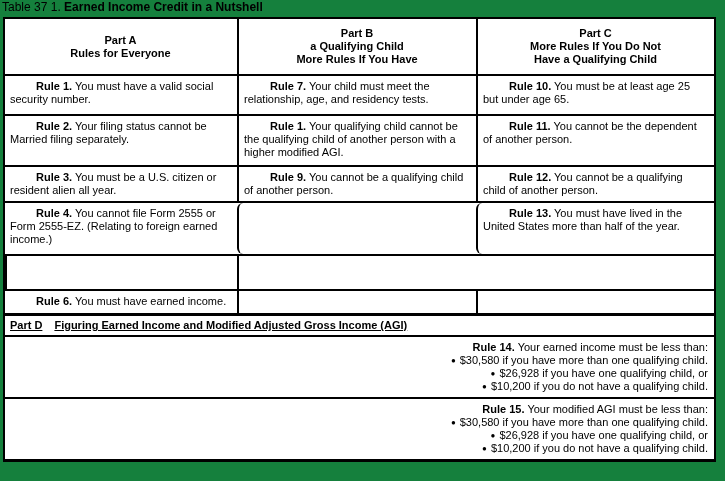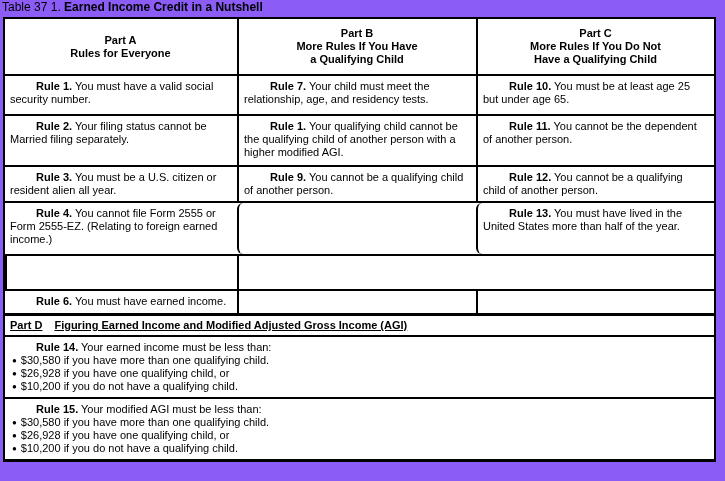--- a/index.html
+++ b/index.html
@@ -4,21 +4,21 @@
 <style>
   html, body {
     margin: 0;
     padding: 0;
     background: #ffffff;
   }
   .page {
     position: relative;
     width: 725px;
     height: 481px;
-    background: #8b5cf6;
+    background: #15803d;
     color: #000000;
     font-family: "Liberation Sans", "DejaVu Sans", sans-serif;
     font-size: 11px;
     line-height: 13px;
     overflow: hidden;
   }
   .doc-title {
     position: absolute;
     left: 2px;
     top: 0px;
@@ -72,20 +72,21 @@
 
   .partd-row {
     padding: 3px 8px 3px 5px;
     font-weight: bold;
   }
   .partd-row .u { text-decoration: underline; }
   .partd-row .partd-title { margin-left: 12px; }
 
   .multi-rule {
     padding: 4px 6px 4px 5px;
+    text-align: right;
   }
   .bullet-line { padding-left: 1px; }
   .bullet {
     display: inline-block;
     font-size: 8px;
     vertical-align: 1px;
     margin-right: 4px;
     margin-left: 1px;
   }
 </style>
@@ -101,22 +102,22 @@
 
   <div class="eic-table">
 
     <div class="row hdr">
       <div class="cell">
         <div>Part A</div>
         <div>Rules for Everyone</div>
       </div>
       <div class="cell mid">
         <div>Part B</div>
+        <div>a Qualifying Child</div>
         <div>More Rules If You Have</div>
-        <div>a Qualifying Child</div>
       </div>
       <div class="cell right">
         <div>Part C</div>
         <div>More Rules If You Do Not</div>
         <div>Have a Qualifying Child</div>
       </div>
     </div>
 
     <div class="row r1">
       <div class="cell">

